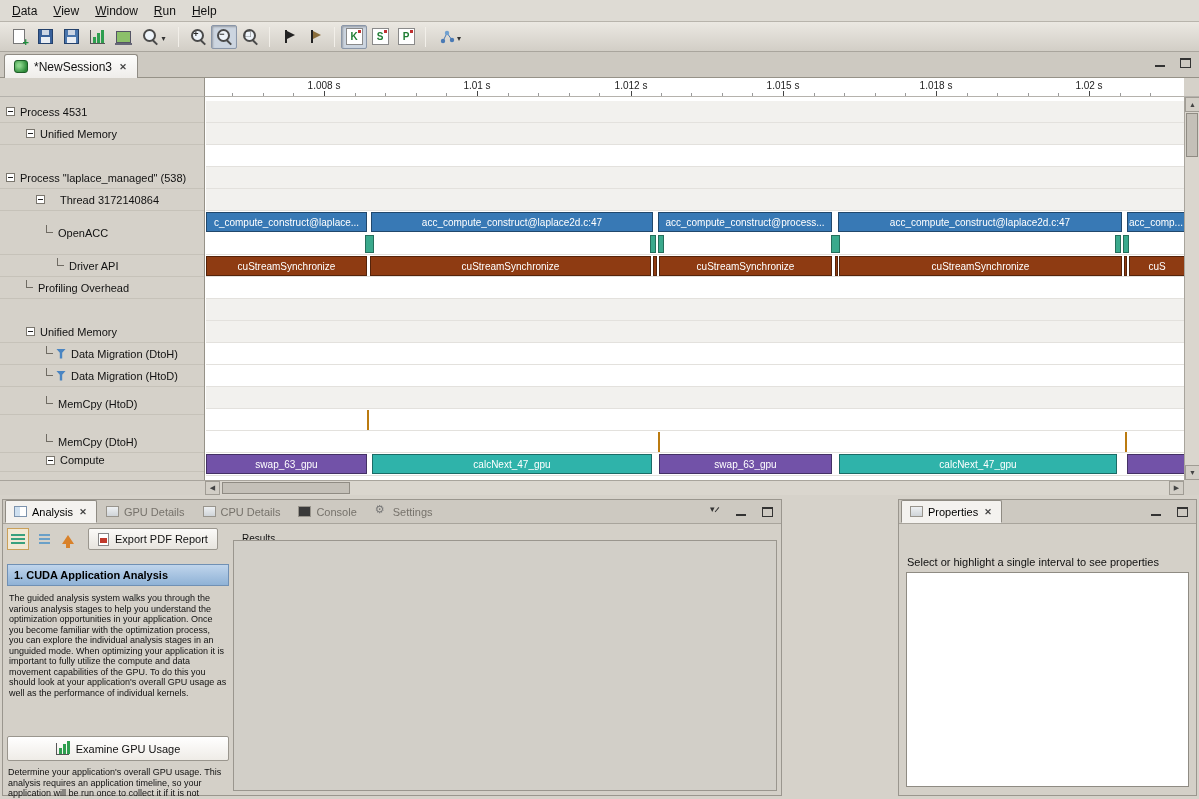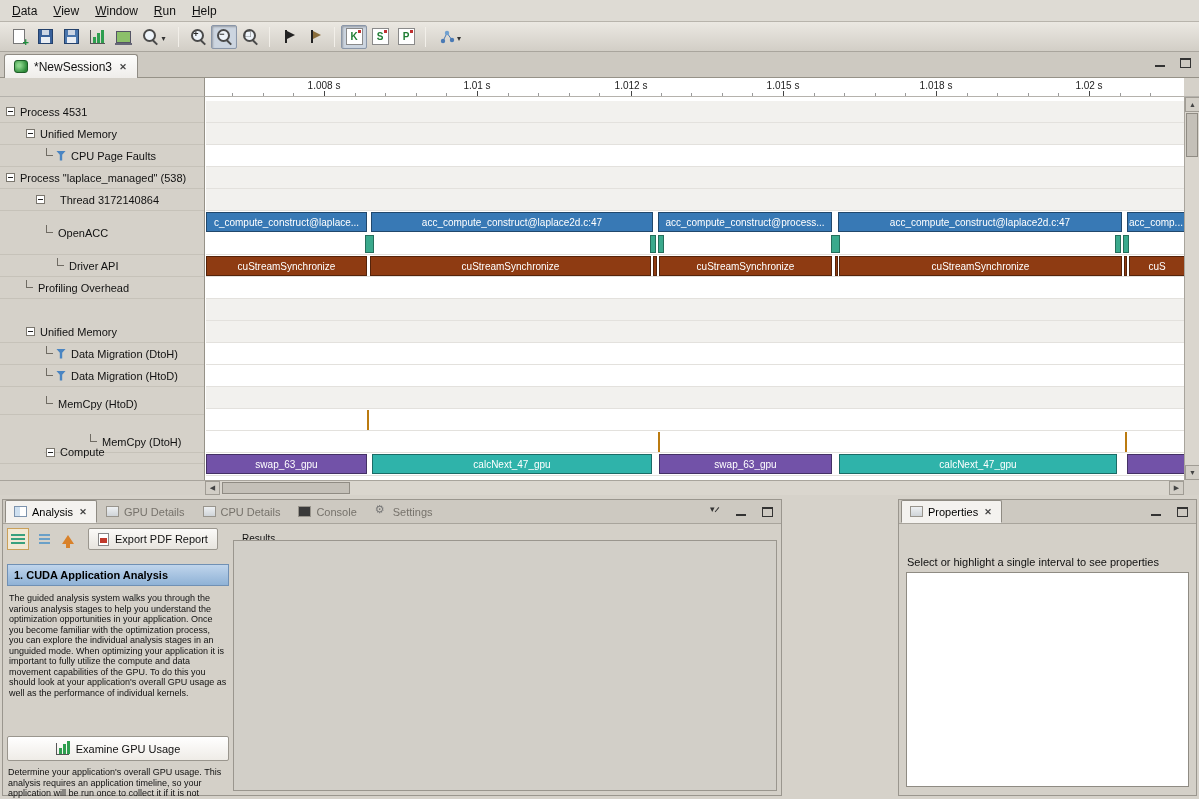--- a/index.html
+++ b/index.html
@@ -276,26 +276,20 @@
         <div class="tree-row" style="top: 4px; height: 22px;">
           <span style="flex: 0 0 auto; width: 6px;"></span>
           <div class="expander"></div>
           <span class="lbl">Process 4531</span>
         </div>
         <div class="tree-row" style="top: 26px; height: 22px;">
           <span style="flex: 0 0 auto; width: 26px;"></span>
           <div class="expander"></div>
           <span class="lbl">Unified Memory</span>
         </div>
-        <div class="tree-row" style="top: 48px; height: 22px;">
-          <span style="flex: 0 0 auto; width: 46px;"></span>
-          <div class="connector"></div>
-          <div class="funnel"></div>
-          <span class="lbl">CPU Page Faults</span>
-        </div>
         <div class="tree-row" style="top: 70px; height: 22px;">
           <span style="flex: 0 0 auto; width: 6px;"></span>
           <div class="expander"></div>
           <span class="lbl">Process "laplace_managed" (538)</span>
         </div>
         <div class="tree-row" style="top: 92px; height: 22px; gap: 10px;">
           <span style="flex: 0 0 auto; width: 26px;"></span>
           <div class="expander"></div>
           <span class="lbl">Thread 3172140864</span>
         </div>
@@ -329,26 +323,26 @@
           <span style="flex: 0 0 auto; width: 46px;"></span>
           <div class="connector"></div>
           <div class="funnel"></div>
           <span class="lbl">Data Migration (HtoD)</span>
         </div>
         <div class="tree-row" style="top: 296px; height: 22px;">
           <span style="flex: 0 0 auto; width: 46px;"></span>
           <div class="connector"></div>
           <span class="lbl">MemCpy (HtoD)</span>
         </div>
-        <div class="tree-row" style="top: 334px; height: 22px; margin-left: 44px;">
+        <div class="tree-row" style="top: 334px; height: 22px;">
           <span style="flex: 0 0 auto; width: 46px;"></span>
           <div class="connector"></div>
           <span class="lbl">MemCpy (DtoH)</span>
         </div>
-        <div class="tree-row" style="top: 344px; height: 23px;">
+        <div class="tree-row" style="top: 352px; height: 23px;">
           <span style="flex: 0 0 auto; width: 46px;"></span>
           <div class="expander"></div>
           <span class="lbl">Compute</span>
         </div>
       </div>
     <div class="tl-tracks" id="tracks">
         <div class="track-row alt" style="top: 4px; height: 22px;"></div>
         <div class="track-row alt" style="top: 26px; height: 22px;"></div>
         <div class="track-row" style="top: 48px; height: 22px;"></div>
         <div class="track-row alt" style="top: 70px; height: 22px;"></div>

